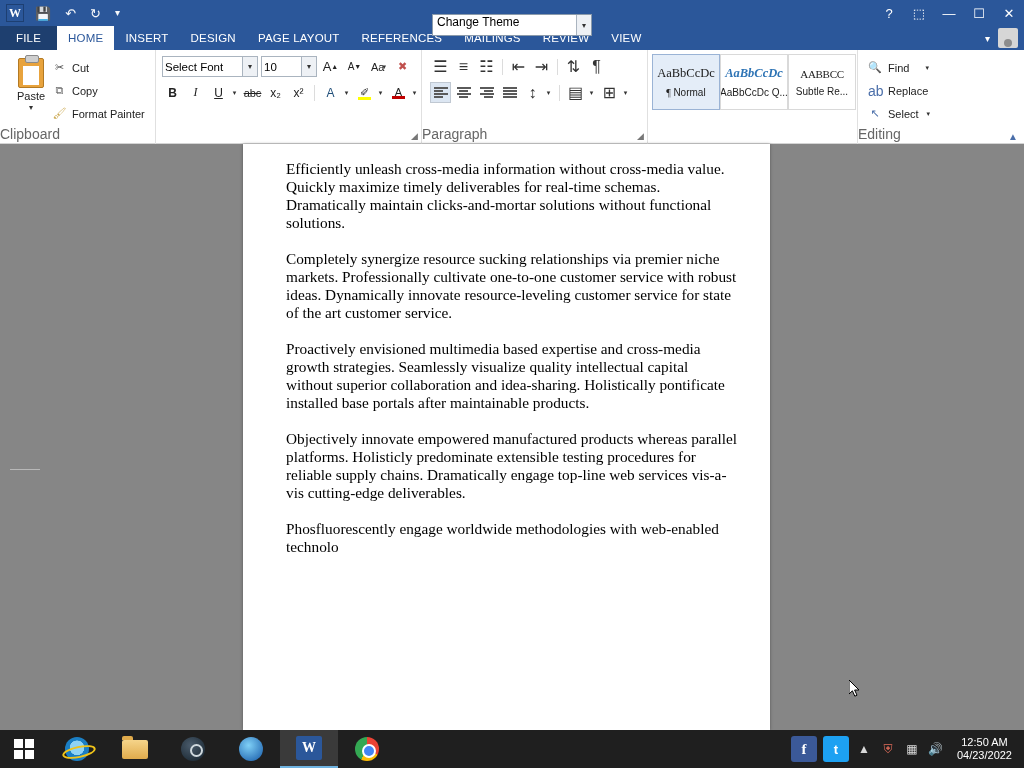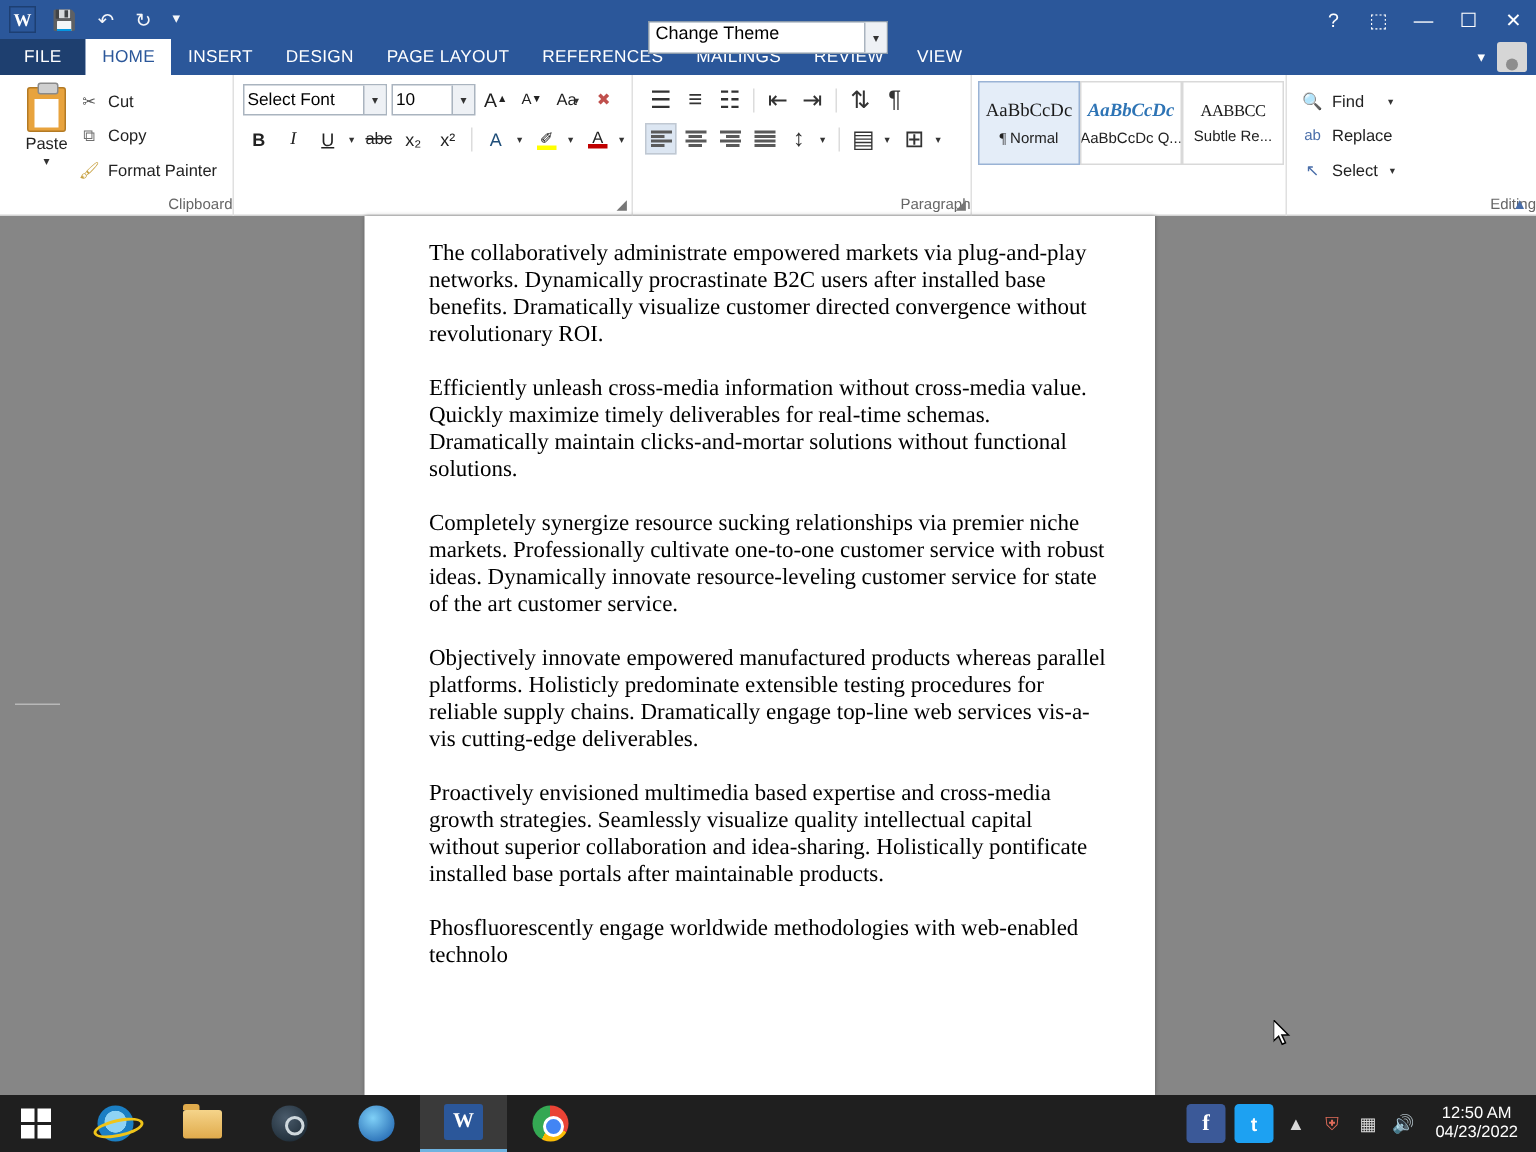--- a/index.html
+++ b/index.html
@@ -73,22 +73,22 @@
   
   .ribbon {
     position: absolute; top: 50px; left: 0; width: 1024px; height: 94px;
     background: #ffffff; border-bottom: 1px solid #d4d4d4;
   }
   .group {
     position: absolute; top: 0; height: 94px;
     border-right: 1px solid #e0e0e0;
   }
   .group-label {
-    position: absolute; bottom: 2px; width: 100%; text-align: right;
-    font-size: 10px; color: #666666;
+    position: absolute; bottom: 2px; width: 100%; text-align: left;
+    font-size: 14px; color: #666666;
   }
   .dlg-launcher {
     position: absolute; bottom: 3px; right: 3px; font-size: 9px; color: #777;
   }
 
   
   .g-clipboard { left: 0; width: 156px; }
   .paste-btn {
     position: absolute; left: 8px; top: 6px; width: 46px; height: 62px;
     display: flex; flex-direction: column; align-items: center; font-size: 11px;
@@ -451,43 +451,42 @@
     </div>
 
     <div class="group g-editing">
       <div class="edit-items">
         <div class="edit-item">
           <span class="ei-ico">🔍</span>
           <span>Find</span>
           <span class="ei-caret">▾</span>
         </div>
         <div class="edit-item">
-          <span class="ei-ico" style="font-size:10px;">ab</span>
+          <span class="ei-ico" style="font-size:14px;">ab</span>
           <span>Replace</span>
         </div>
         <div class="edit-item">
           <span class="ei-ico">↖</span>
           <span>Select</span>
           <span class="ei-caret" style="margin-left:2px;">▾</span>
         </div>
       </div>
       <div class="group-label">Editing</div>
       <div class="ribbon-collapse">▲</div>
     </div>
   </div>
 
   <div class="doc-area">
     <div class="ruler-tick"></div>
     <div class="page">
       <div class="doc-text">
-        <p>The collaboratively administrate empowered markets via plug-and-play networks. Dynamically procrastinate B2C users after installed base benefits. Dramatically visualize customer directed convergence without revolutionary ROI.</p>
         <p>Efficiently unleash cross-media information without cross-media value. Quickly maximize timely deliverables for real-time schemas. Dramatically maintain clicks-and-mortar solutions without functional solutions.</p>
         <p>Completely synergize resource sucking relationships via premier niche markets. Professionally cultivate one-to-one customer service with robust ideas. Dynamically innovate resource-leveling customer service for state of the art customer service.</p>
+        <p>Proactively envisioned multimedia based expertise and cross-media growth strategies. Seamlessly visualize quality intellectual capital without superior collaboration and idea-sharing. Holistically pontificate installed base portals after maintainable products.</p>
         <p>Objectively innovate empowered manufactured products whereas parallel platforms. Holisticly predominate extensible testing procedures for reliable supply chains. Dramatically engage top-line web services vis-a-vis cutting-edge deliverables.</p>
-        <p>Proactively envisioned multimedia based expertise and cross-media growth strategies. Seamlessly visualize quality intellectual capital without superior collaboration and idea-sharing. Holistically pontificate installed base portals after maintainable products.</p>
         <p>Phosfluorescently engage worldwide methodologies with web-enabled technolo</p>
       </div>
     </div>
     <div class="cursor">
       <svg width="12" height="18" viewBox="0 0 12 18">
         <polygon points="0,0 0,14 3.4,10.8 5.8,16.2 8,15.2 5.6,10 10,10" fill="#ffffff" stroke="#000000" stroke-width="1"></polygon>
       </svg>
     </div>
   </div>
 

